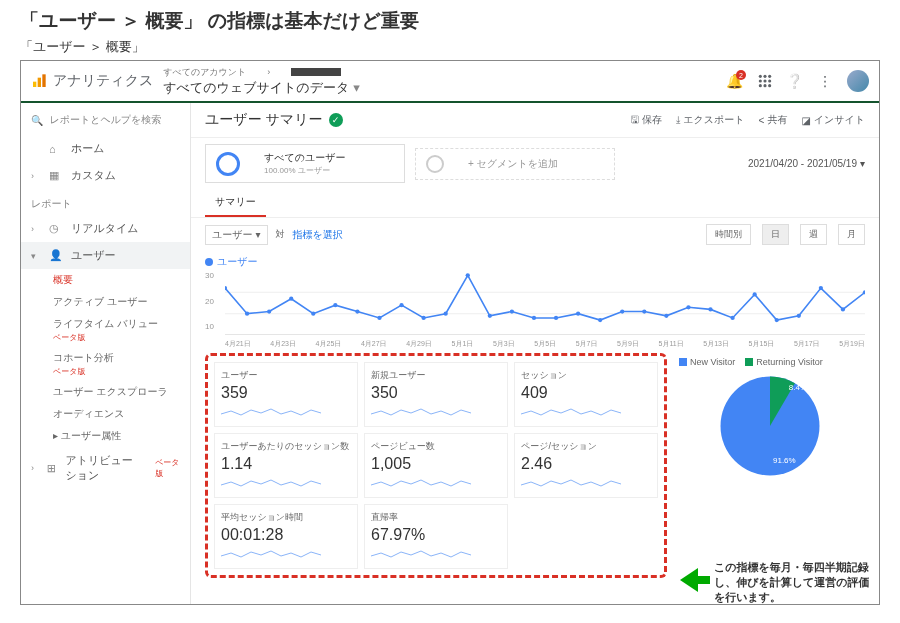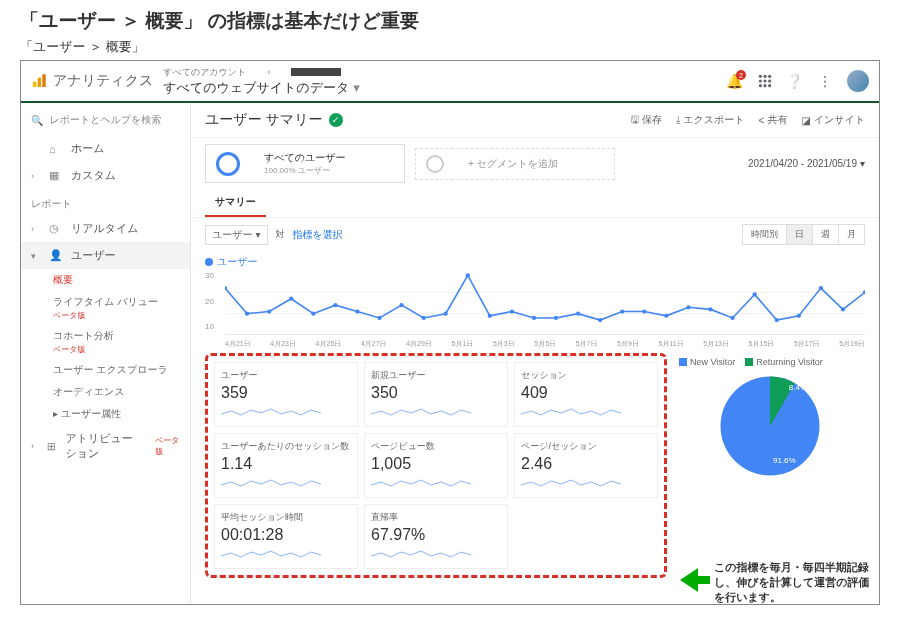--- a/index.html
+++ b/index.html
@@ -38,26 +38,26 @@
 .check{width:14px;height:14px;border-radius:50%;background:#0f9d58;color:#fff;font-size:9px;display:flex;align-items:center;justify-content:center}
 .macts{margin-left:auto;display:flex;gap:14px;color:#5f6368;font-size:10px}
 .mact{display:flex;align-items:center;gap:3px}
 .seg-row{display:flex;padding:6px 14px;gap:10px;align-items:center}
 .seg{border:1px solid #ddd;padding:6px 10px;display:flex;align-items:center;gap:24px;font-size:10px;flex:0 0 200px}
 .seg.dash{border-style:dashed;color:#999}
 .donut{width:24px;height:24px;border:3px solid #4285f4;border-radius:50%}
 .donut.gray{border-color:#ccc;width:18px;height:18px;border-width:2px}
 .date{margin-left:auto;font-size:10px;color:#555;display:flex;align-items:flex-end;gap:3px}
 .tabs{padding:0 14px;border-bottom:1px solid #eee}
-.tab{display:inline-block;padding:6px 10px;font-size:10px;border-bottom:2px solid #d93025;font-weight:700}
+.tab{display:inline-block;padding:6px 10px;font-size:10px;border-bottom:2px solid #d93025;font-weight:400}
 .controls{display:flex;padding:6px 14px;align-items:center;font-size:10px;color:#666;gap:8px}
 .ctrl-sel{border:1px solid #ddd;padding:2px 6px;display:inline-flex;align-items:center;gap:3px}
 .vs{font-size:9px}
 .link{color:#1a73e8}
-.ctrl-r{margin-left:auto;display:flex;gap:0}
+.ctrl-r{margin-left:auto;display:flex;gap:12px}
 .tg{border:1px solid #ddd;padding:3px 8px;font-size:9px;margin-left:-1px}
 .tg.act{background:#eee}
 .chart{padding:4px 14px}
 .chart-lbl{font-size:10px;color:#4285f4;display:flex;align-items:center;gap:4px;padding-bottom:2px}
 .dot{width:8px;height:8px;border-radius:50%;background:#4285f4}
 .chart-area{height:78px;position:relative}
 .yax{position:absolute;left:0;width:18px;text-align:left;font-size:8px;color:#999}
 .yax.y30{top:0}.yax.y20{top:33%}.yax.y10{top:66%}
 .chart-svg{position:absolute;left:20px;right:0;top:0;bottom:12px}
 .xax{position:absolute;bottom:0;left:20px;right:0;display:flex;justify-content:space-between;font-size:7px;color:#999}
@@ -155,20 +155,21 @@
             <span class="chev">›</span>
             <span class="ic">◷</span>
             <span>リアルタイム</span>
           </div>
         <div class="navitem sel">
             <span class="chev">▾</span>
             <span class="ic">👤</span>
             <span>ユーザー</span>
           </div>
         <div class="sub act">概要</div>
+        <div class="sub">アクティブ ユーザー</div>
         <div class="sub"><span>ライフタイム バリュー</span><br><span class="beta">ベータ版</span></div>
         <div class="sub"><span>コホート分析</span><br><span class="beta">ベータ版</span></div>
         <div class="sub">ユーザー エクスプローラ</div>
         <div class="sub">オーディエンス</div>
         <div class="sub"><span>▸ </span><span>ユーザー属性</span></div>
         <div class="navitem">
             <span class="chev">›</span>
             <span class="ic">⊞</span>
             <span>アトリビューション</span>
             <span class="beta" style="margin-left:4px">ベータ版</span>

